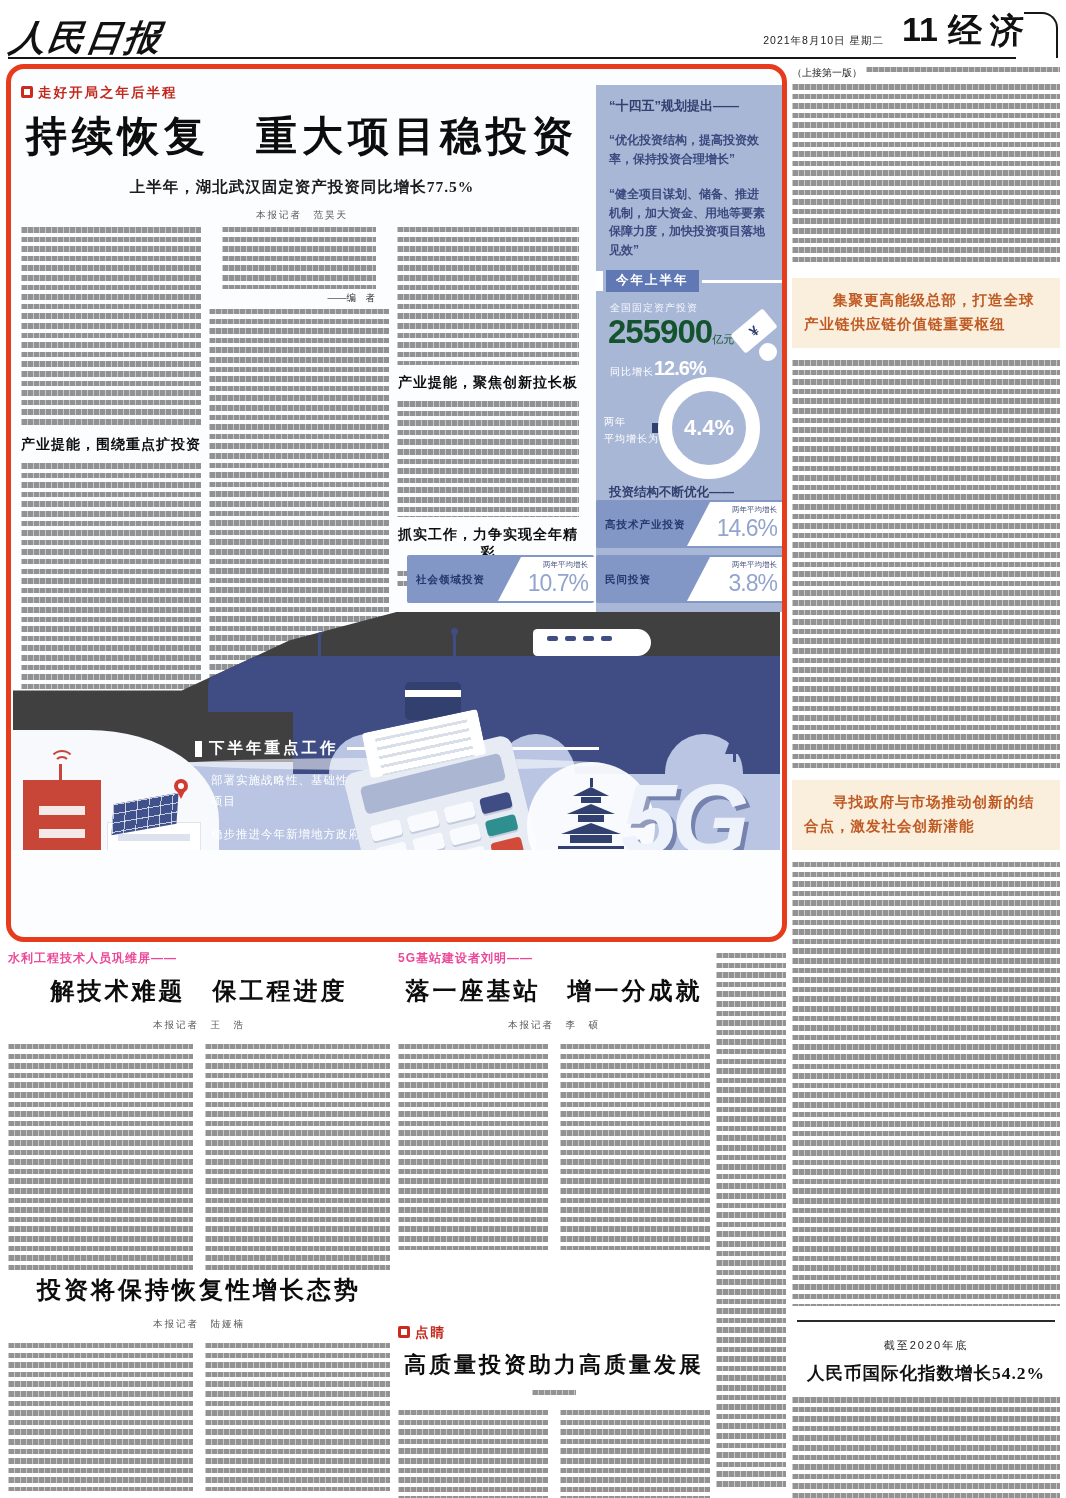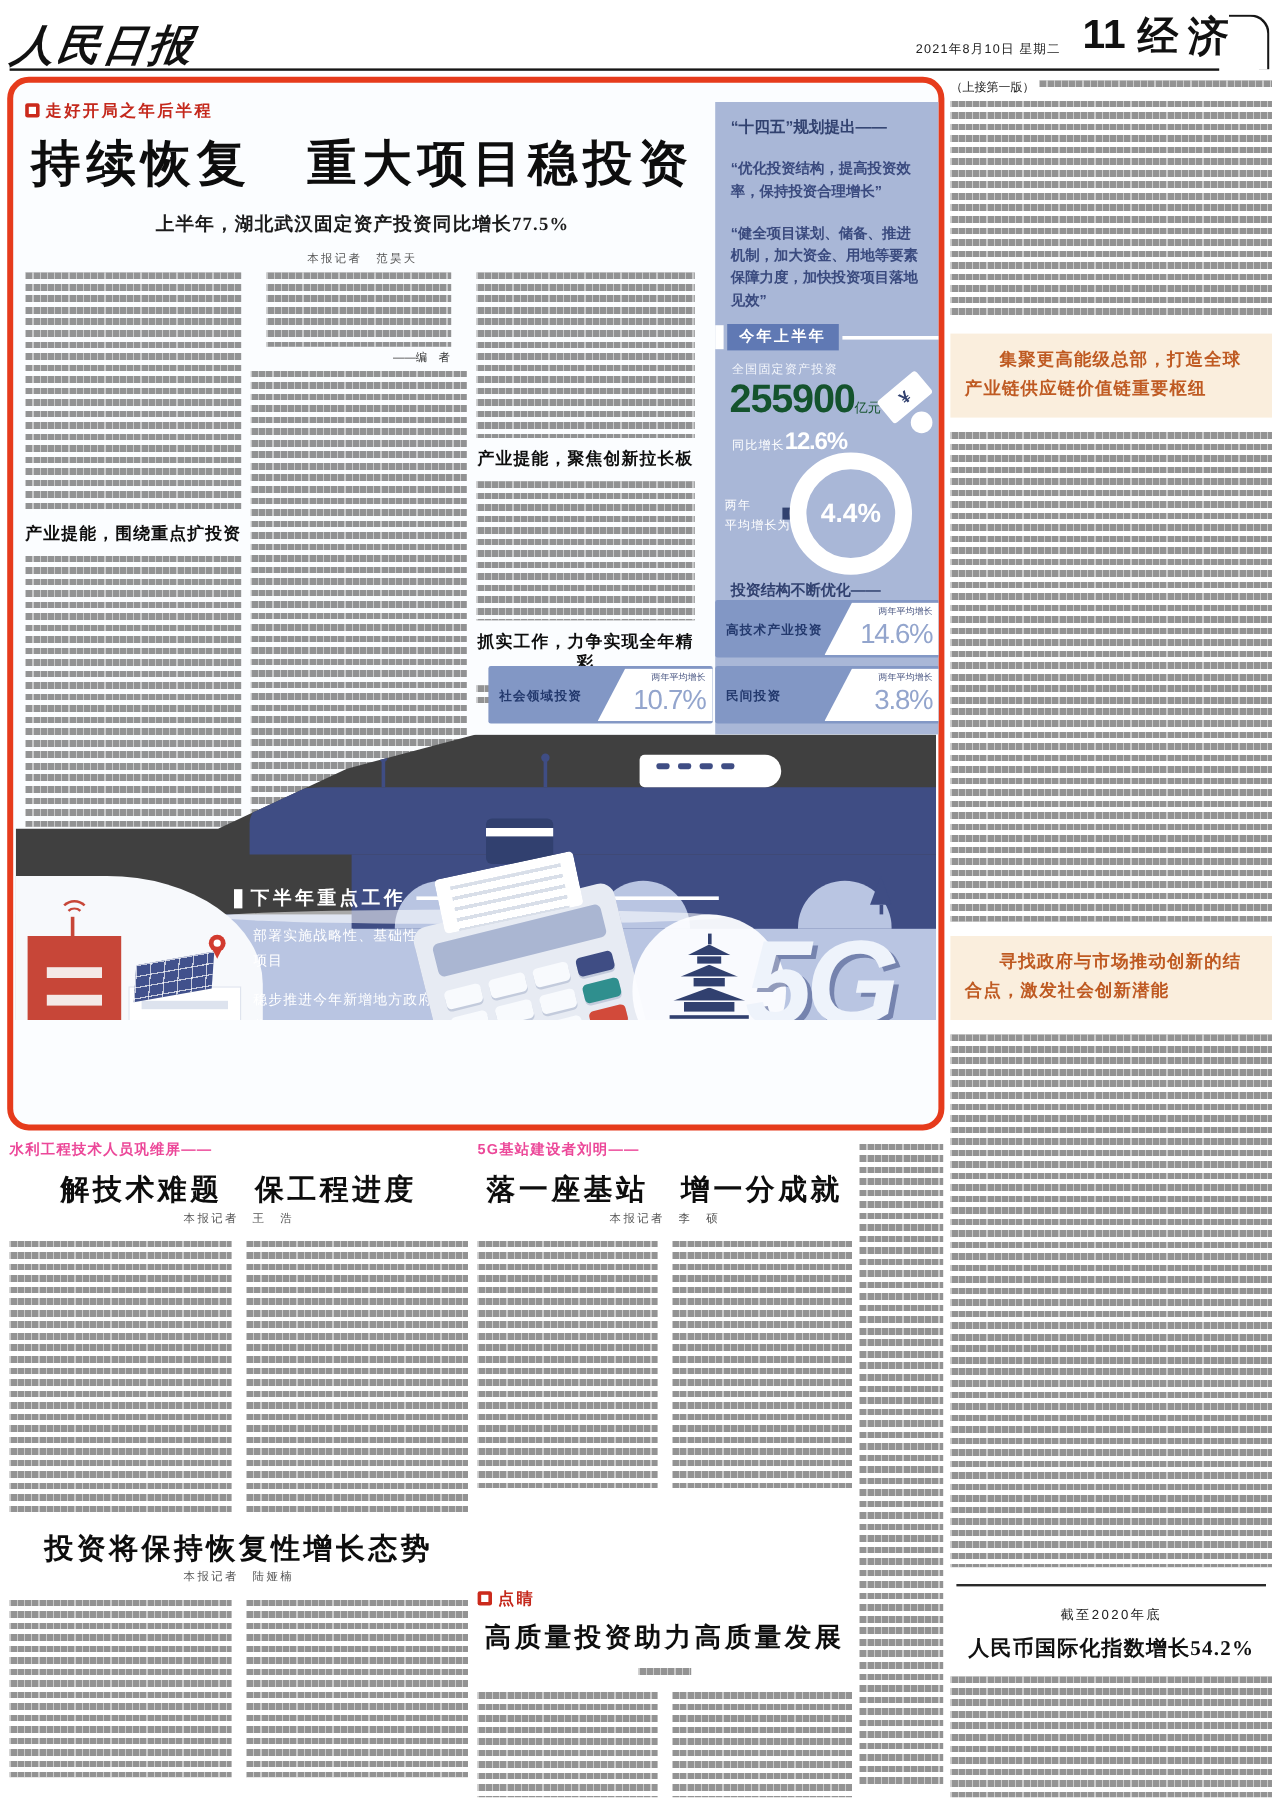--- a/index.html
+++ b/index.html
@@ -144,21 +144,21 @@
                padding:11px 12px;text-indent:2em;letter-spacing:1px;}
   .r-rule{width:258px;height:2px;background:#2a2a2a;margin:14px auto 0;}
   .r-kicker{text-align:center;font-size:11px;color:#222;margin-top:16px;letter-spacing:2px;}
   .r-headline{text-align:center;font-family:"Liberation Serif",serif;font-weight:700;font-size:17.5px;
               margin-top:8px;letter-spacing:1px;}
 
   
   .art-kicker{font-size:12px;font-weight:700;color:#ec4899;letter-spacing:1px;}
   .art-headline{text-align:center;font-family:"Liberation Serif",serif;font-weight:700;font-size:24px;
                 letter-spacing:3px;margin-top:8px;color:#0d0d0d;}
-  .art-byline{text-align:center;font-size:9.5px;color:#555;margin-top:2px;letter-spacing:2px;}
+  .art-byline{text-align:center;font-size:9.5px;color:#555;margin-top:12px;letter-spacing:2px;}
   .twocol{display:flex;gap:12px;margin-top:12px;}
   .red-kicker{font-size:13.5px;font-weight:700;color:#c4281c;letter-spacing:2px;}
 </style>
 </head>
 <body>
 
 <div class="page">
 
   <div class="abs masthead">人民日报</div>
   <div class="abs hdr-date">2021年8月10日 星期二</div>

